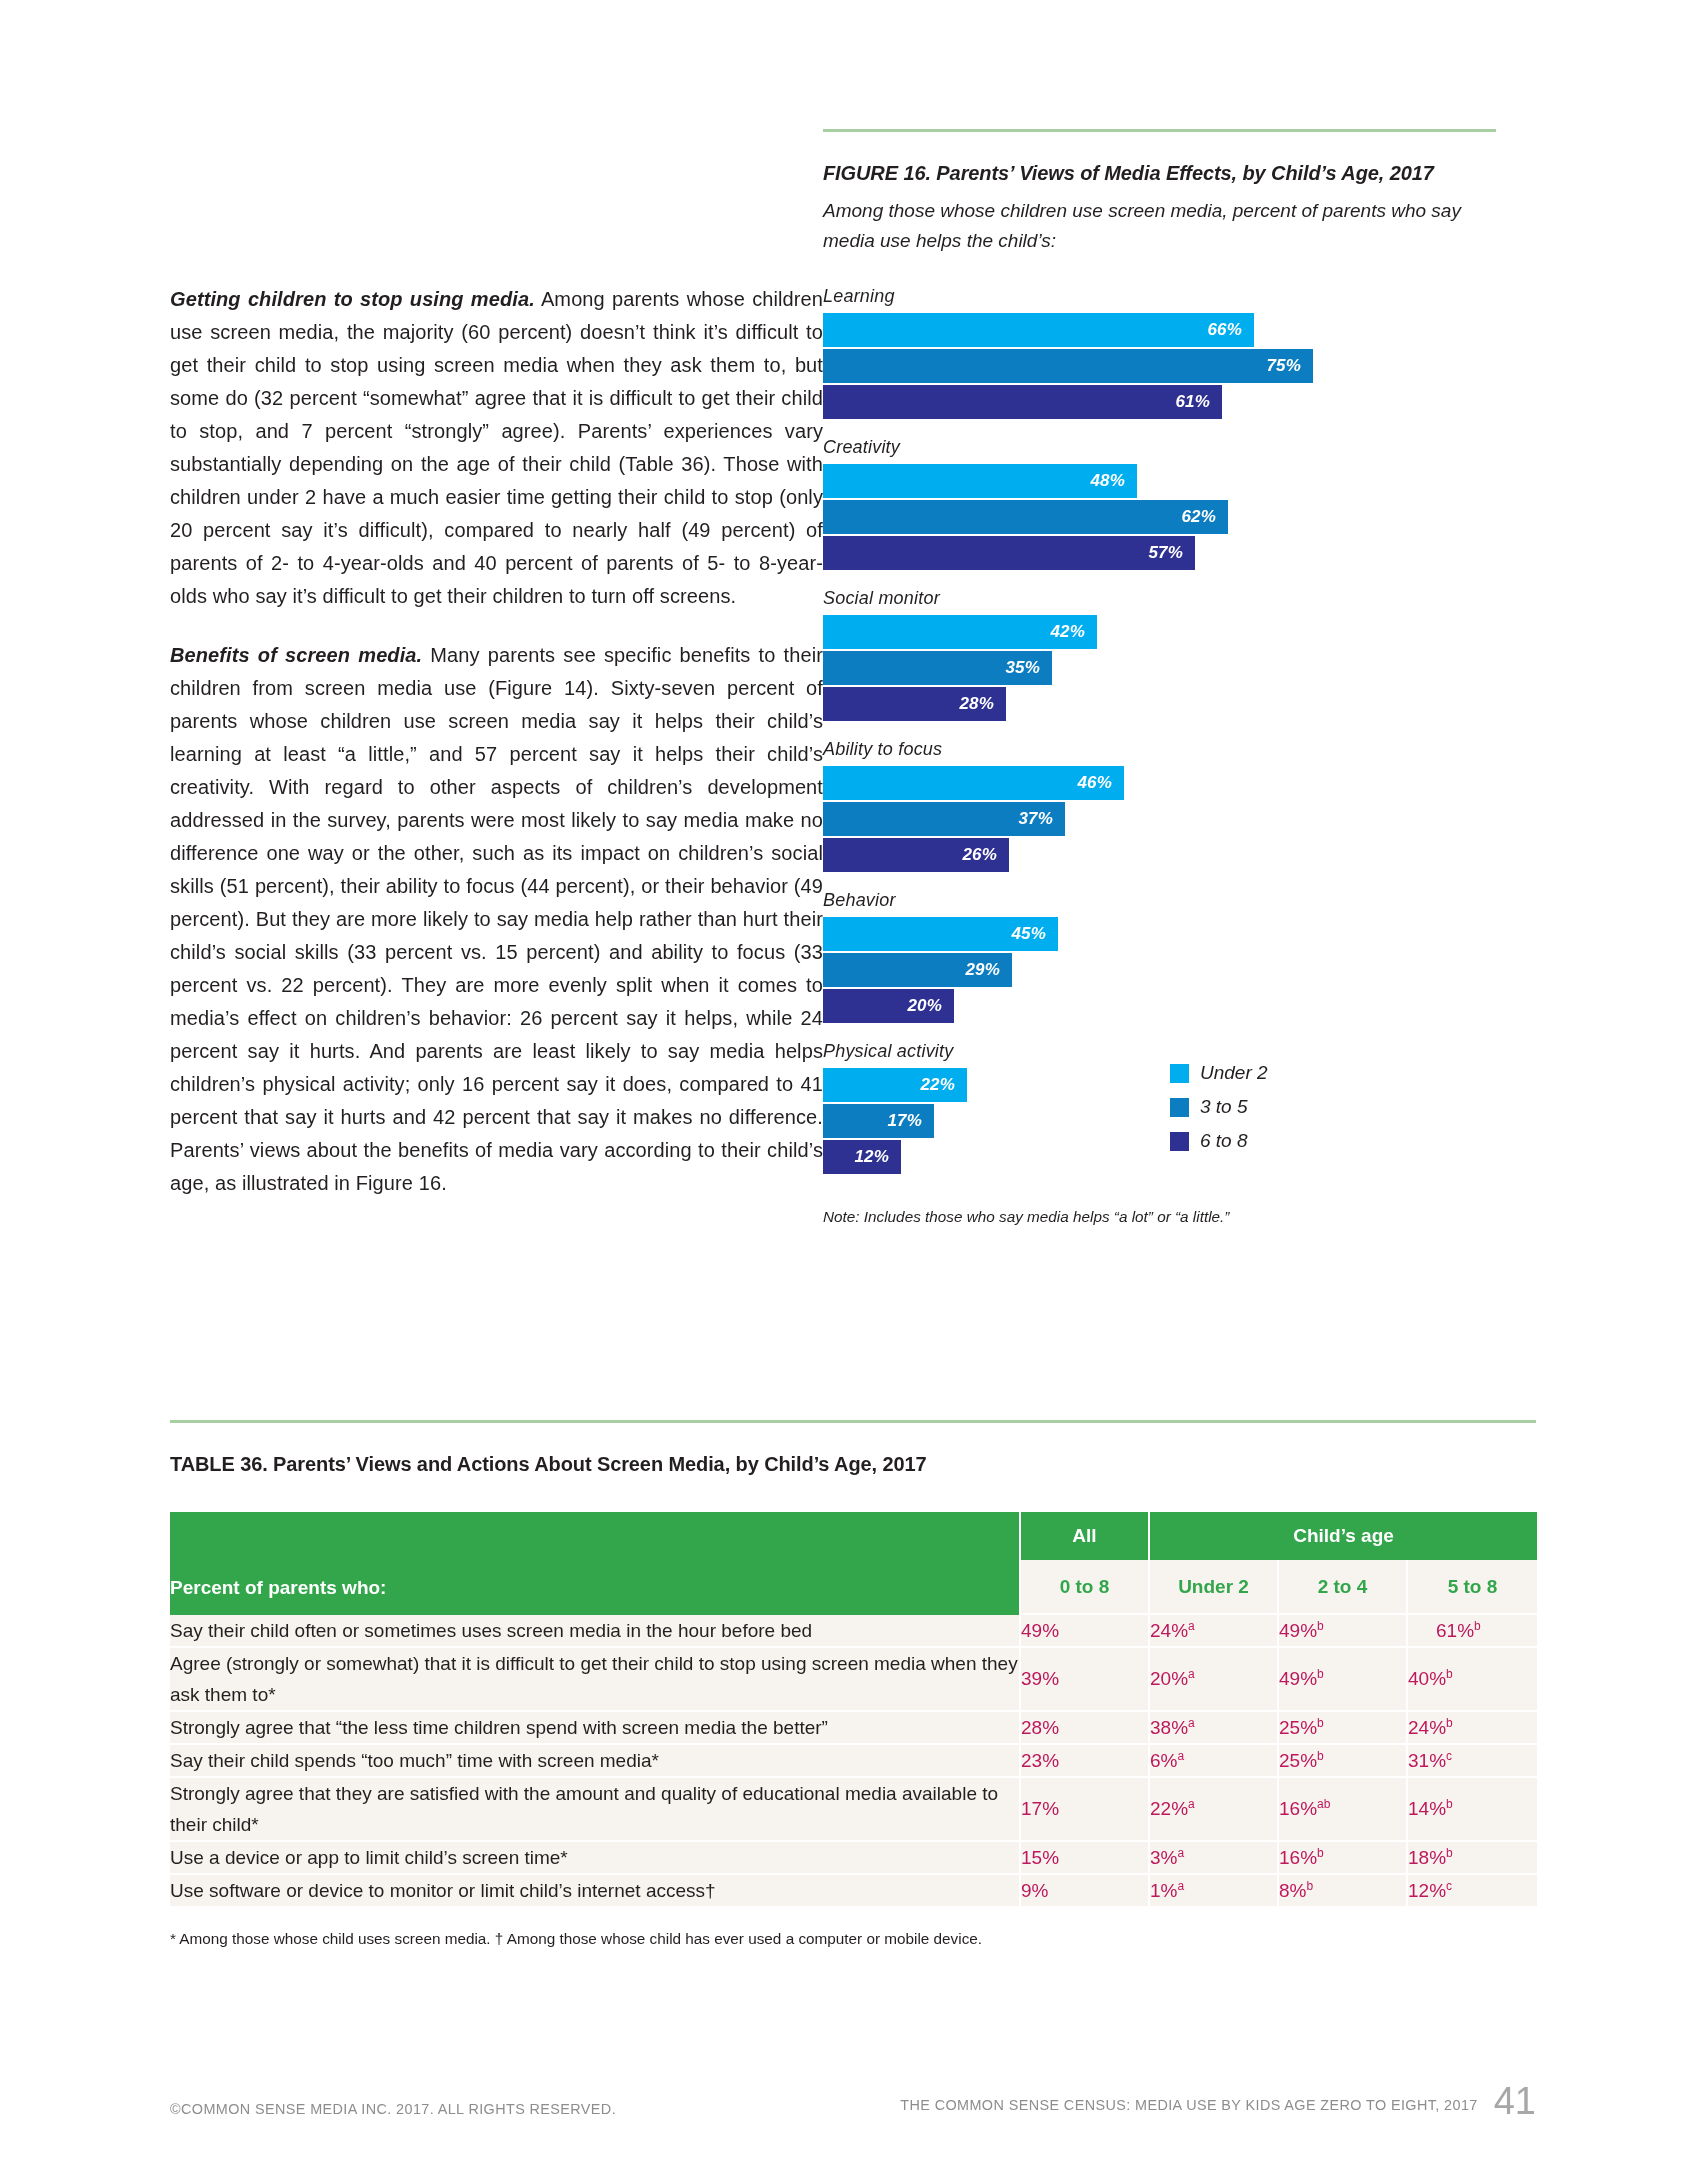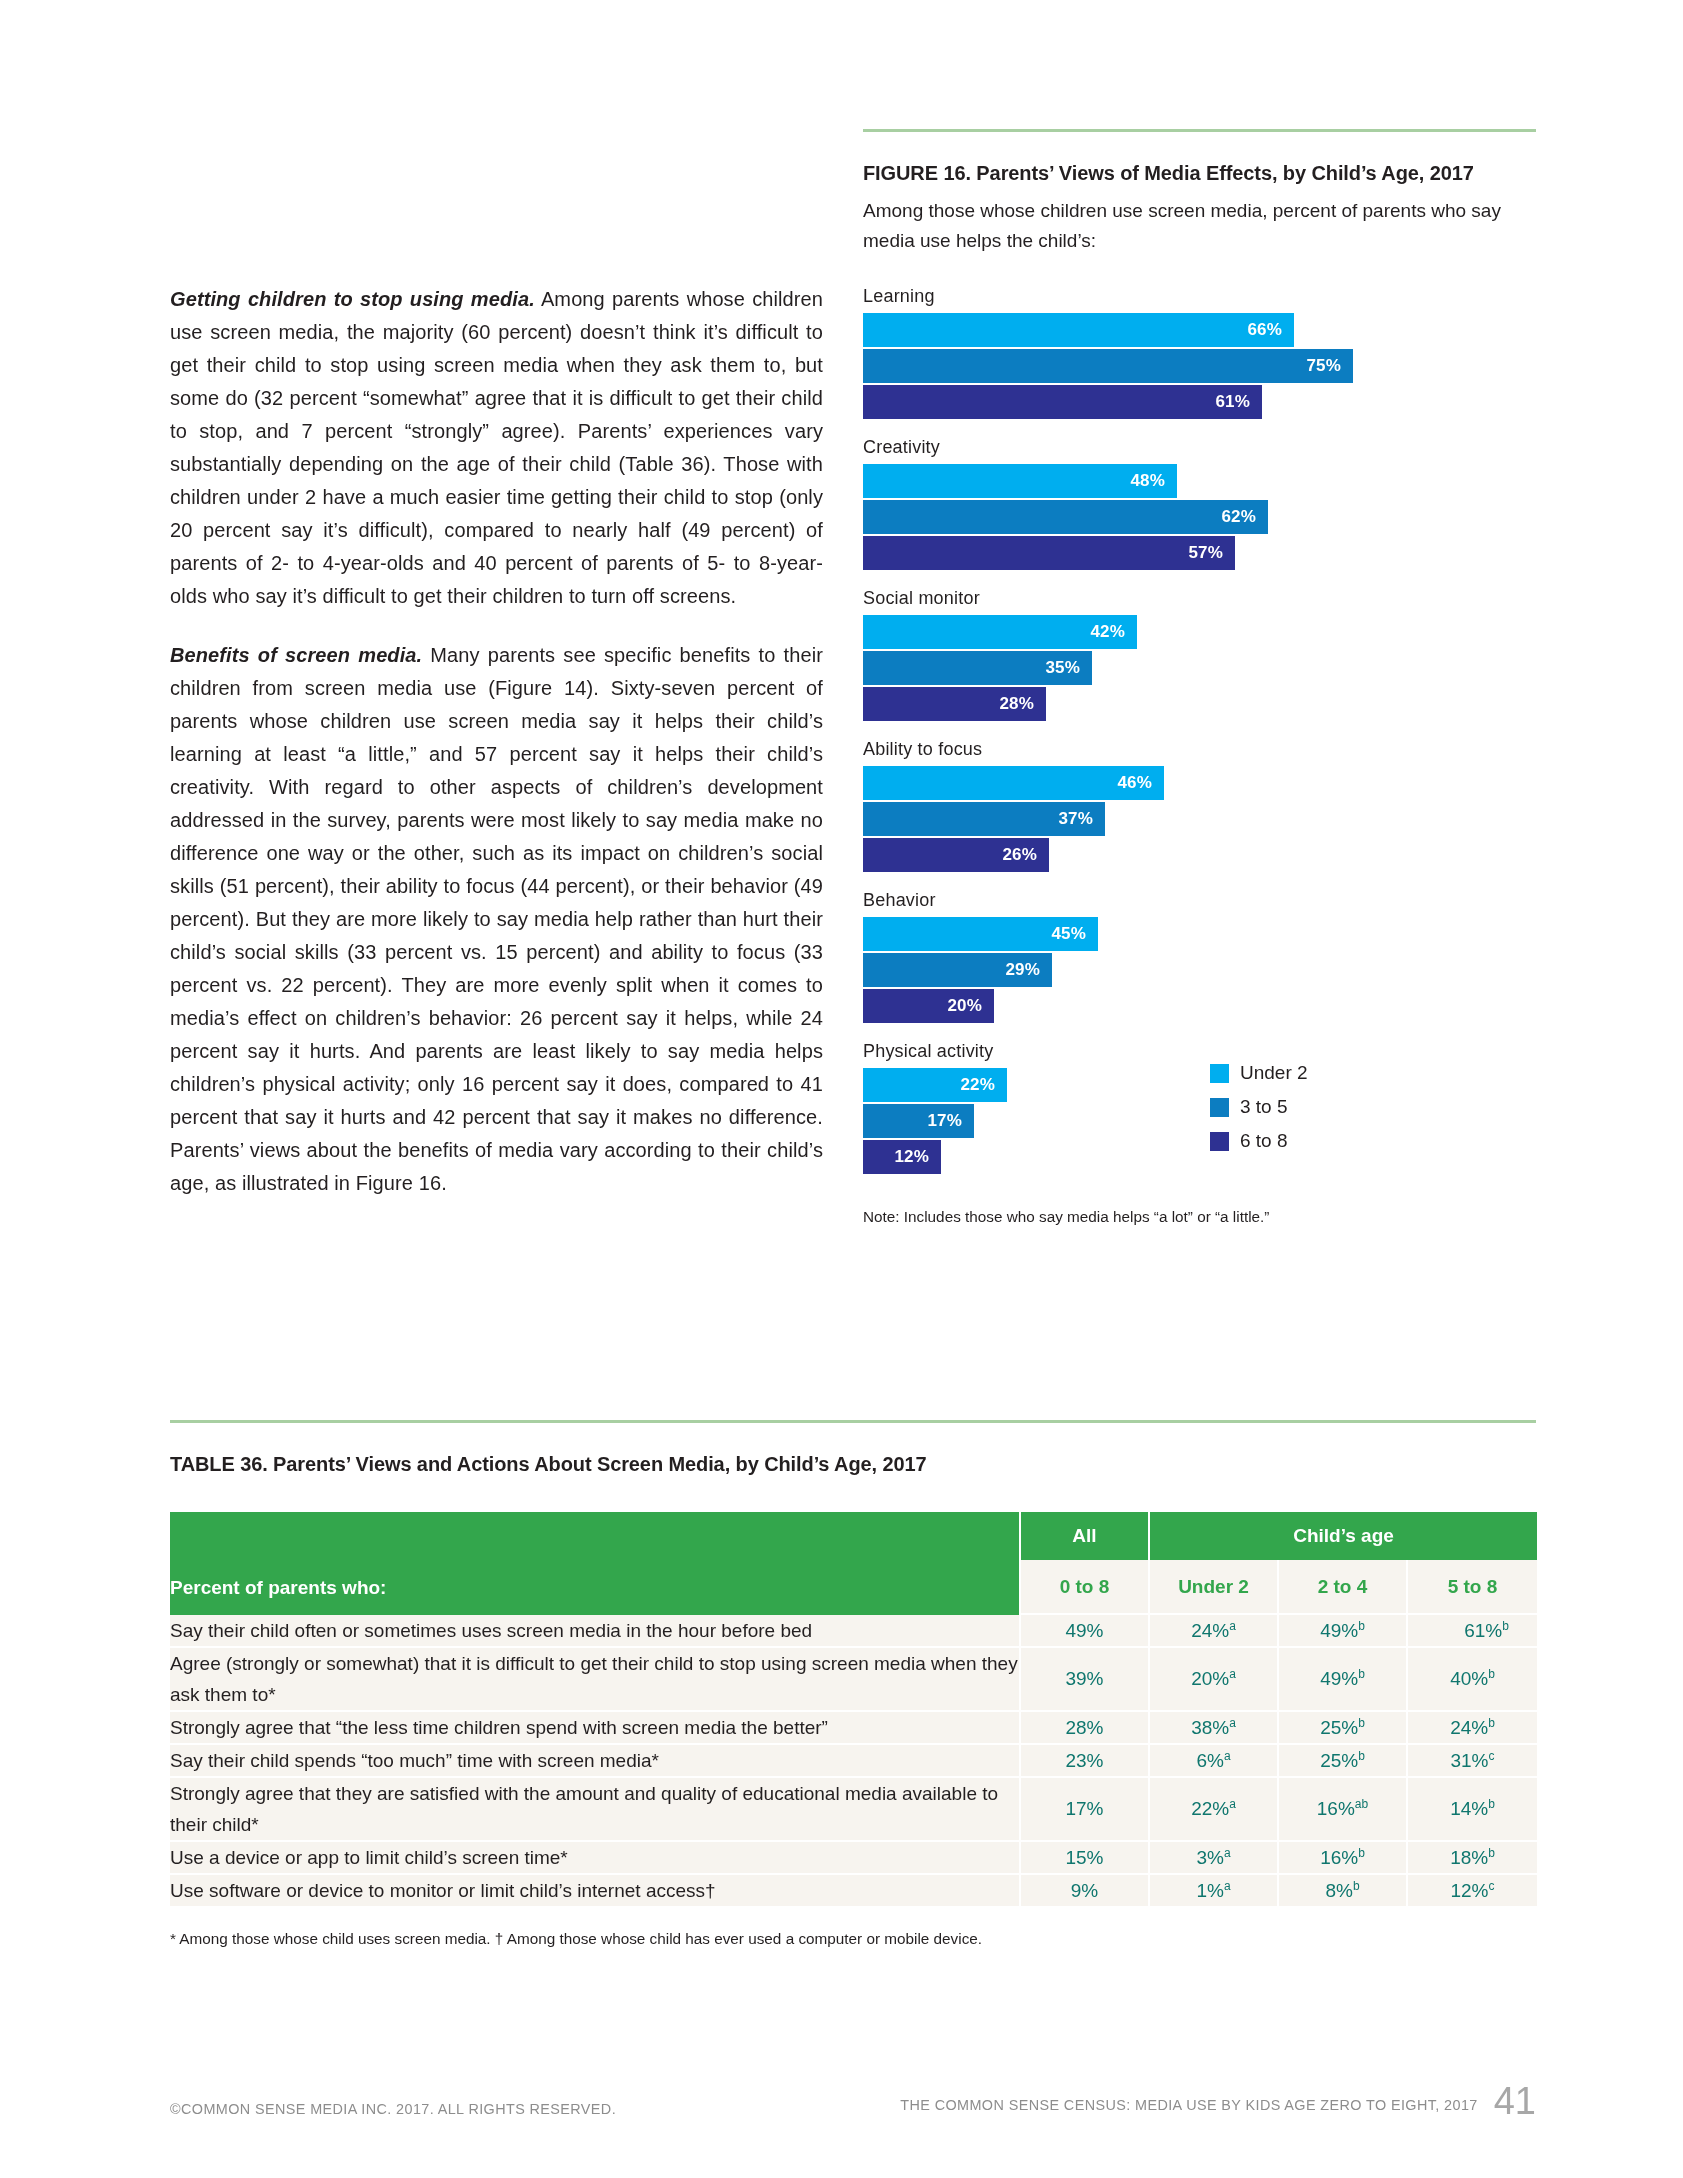--- a/index.html
+++ b/index.html
@@ -31,21 +31,21 @@
     align-items: flex-end;
   }
 
   .col-left {
     width: 653px;
     flex: 0 0 653px;
   }
   .col-right {
     width: 673px;
     flex: 0 0 673px;
-    margin-left: 40px;
+    font-style: italic;
   }
 
   .body-par {
     font-size: 20px;
     line-height: 33px;
     text-align: justify;
     color: #231f20;
     margin: 0 0 26px 0;
     letter-spacing: 0.1px;
   }
@@ -202,22 +202,21 @@
     line-height: 31px;
     color: #231f20;
     padding: 14px 22px 14px 16px;
     border-right: 2px solid #ffffff;
     border-bottom: 2px solid #ffffff;
     text-align: left;
   }
   td.val {
     background: #F7F4EF;
     font-size: 19px;
-    color: #0f766e;
-    text-align: center;
+    color: #be185d;
     border-right: 2px solid #ffffff;
     border-bottom: 2px solid #ffffff;
   }
   td.val sup {
     font-size: 12px;
     vertical-align: super;
     line-height: 0;
   }
   .table-footnote {
     font-size: 15.3px;

